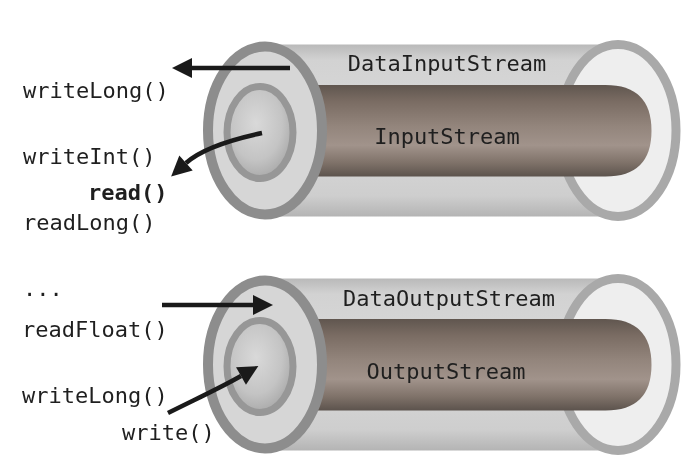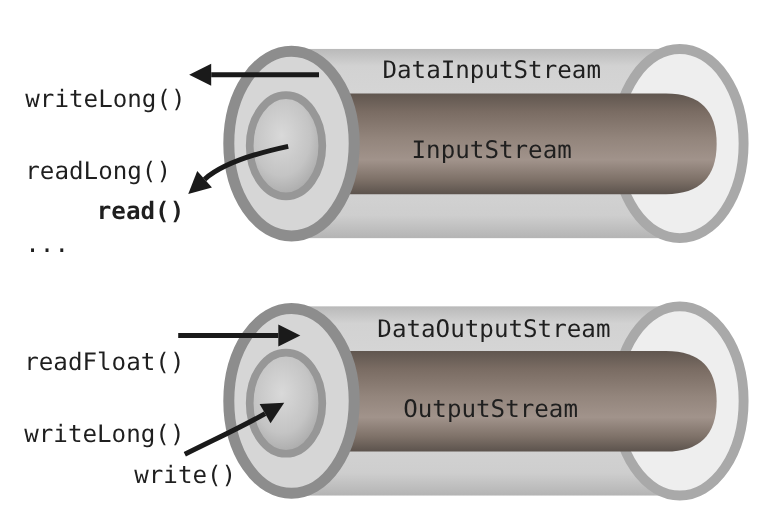--- a/index.html
+++ b/index.html
@@ -84,20 +84,21 @@
     <g fill="none" stroke="#1a1a1a" stroke-width="4.5">
       <path d="M290,68 L192,68" marker-end="url(#ah)" stroke="#1a1a1a"></path>
       <path d="M262,133 Q206,145 186,163" marker-end="url(#ah)" stroke="#1a1a1a"></path>
       <path d="M162,305 L253,305" marker-end="url(#ah)" stroke="#1a1a1a"></path>
       <path d="M168,413 C198,398 220,388 241,376" marker-end="url(#ah)" stroke="#1a1a1a"></path>
     </g>
   </svg>
 
   <div class="mono" style="left:23px;top:36px;">
     <div>writeLong()</div>
+    <div>writeInt()</div>
     <div>readLong()</div>
     <div>...</div>
   </div>
 
   <div class="mono" style="left:88px;top:182px;font-weight:bold;">read()</div>
 
   <div class="mono" style="left:22px;top:275px;">
     <div>readFloat()</div>
     <div>writeLong()</div>
     

